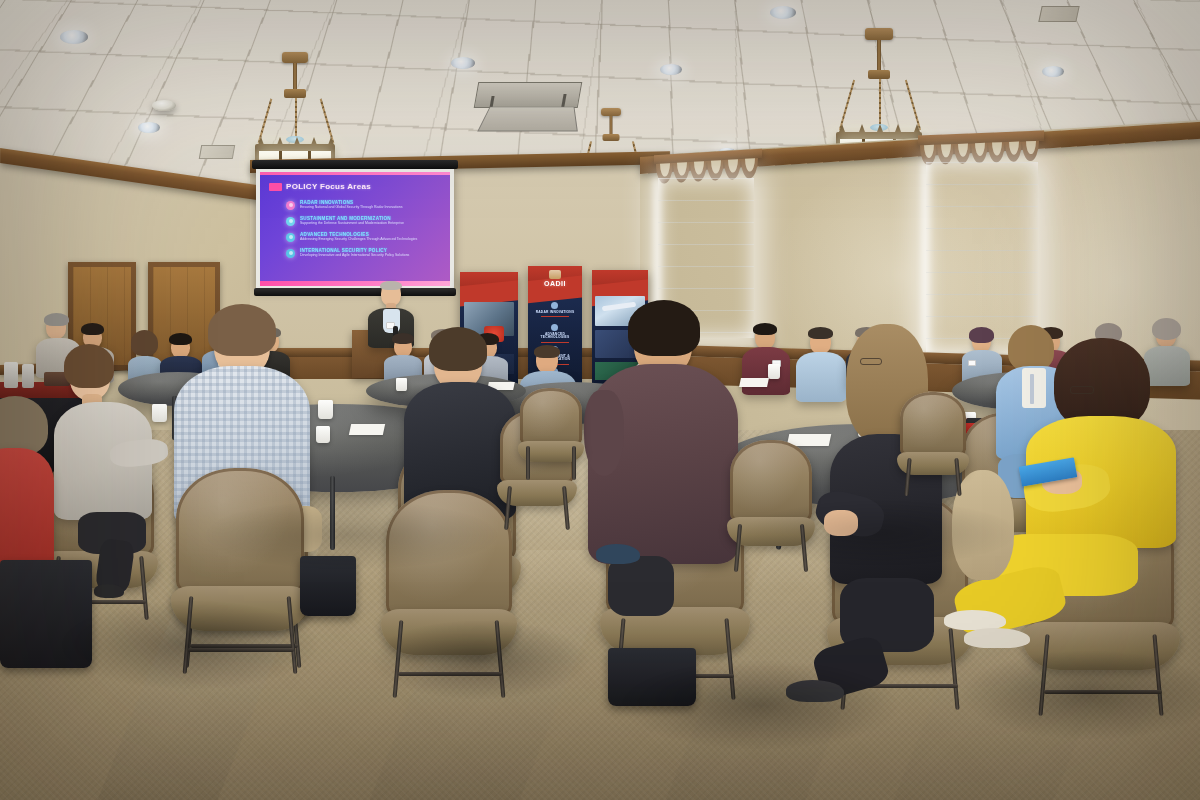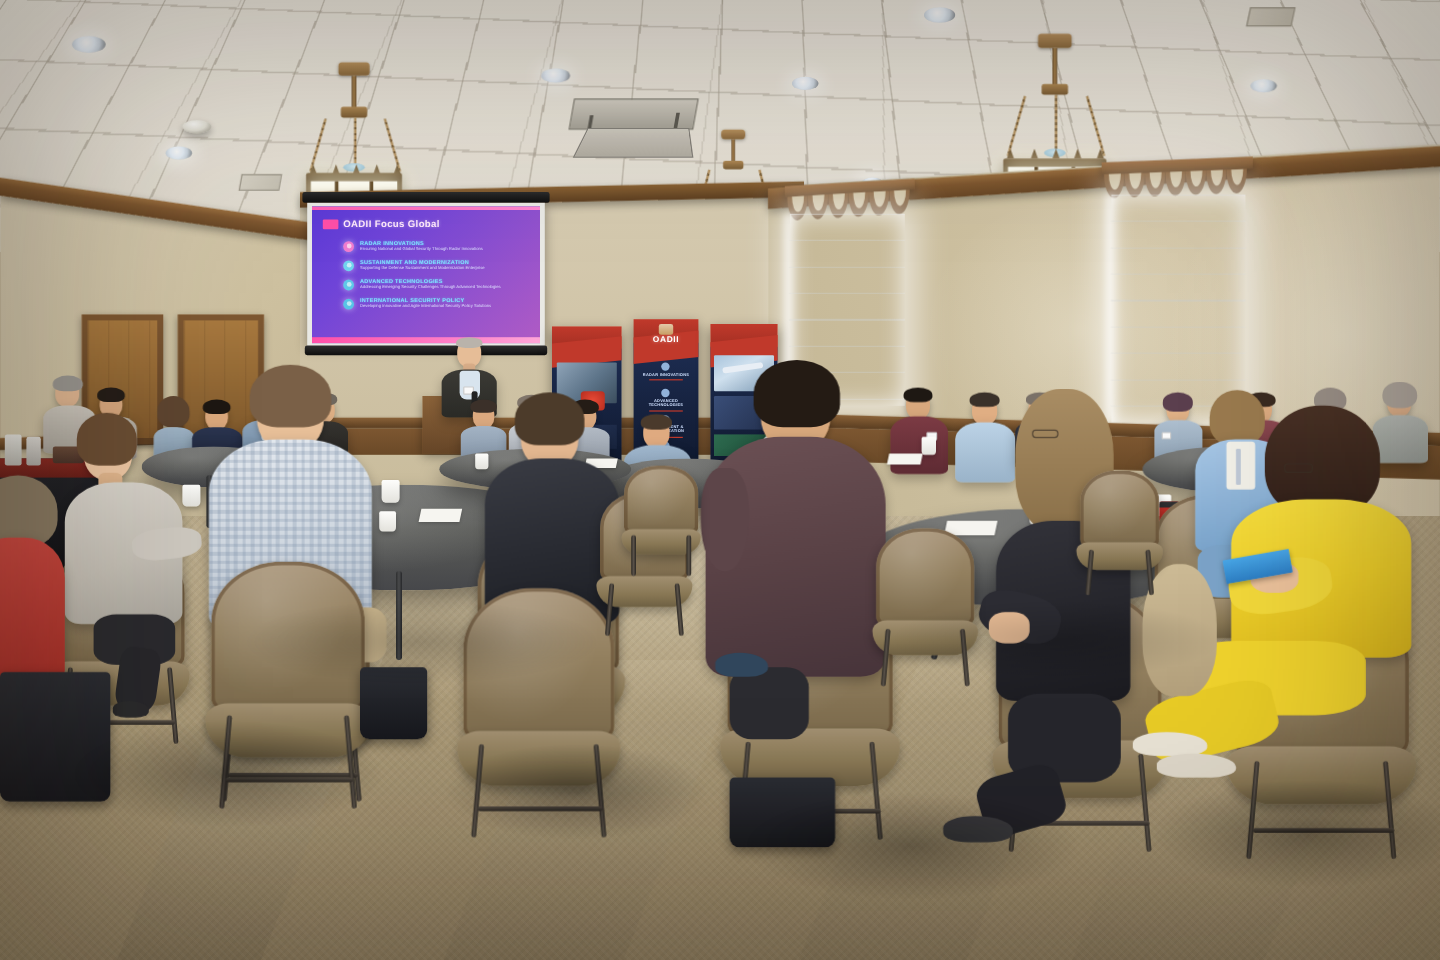--- a/index.html
+++ b/index.html
@@ -571,21 +571,21 @@
     <div class="door-slab"></div>
   </div>
 
   <div id="screen-assembly" class="abs">
     <div class="screen-case"></div>
     <div class="screen-surface">
       <div class="slide">
         <div class="slide-topaccent"></div>
         <div class="slide-title-row">
           <div class="slide-title-chip"></div>
-          <div class="slide-title">OADII Focus Global</div>
+          <div class="slide-title">POLICY Focus Areas</div>
         </div>
         <div class="slide-bullets">
           <div class="slide-bullet">
             <div class="bdot" style="background:#f07ccf;"></div>
             <div>
               <div class="bhead">RADAR INNOVATIONS</div>
               <div class="bsub">Ensuring National and Global Security Through Radar Innovations</div>
             </div>
           </div>
           <div class="slide-bullet">

